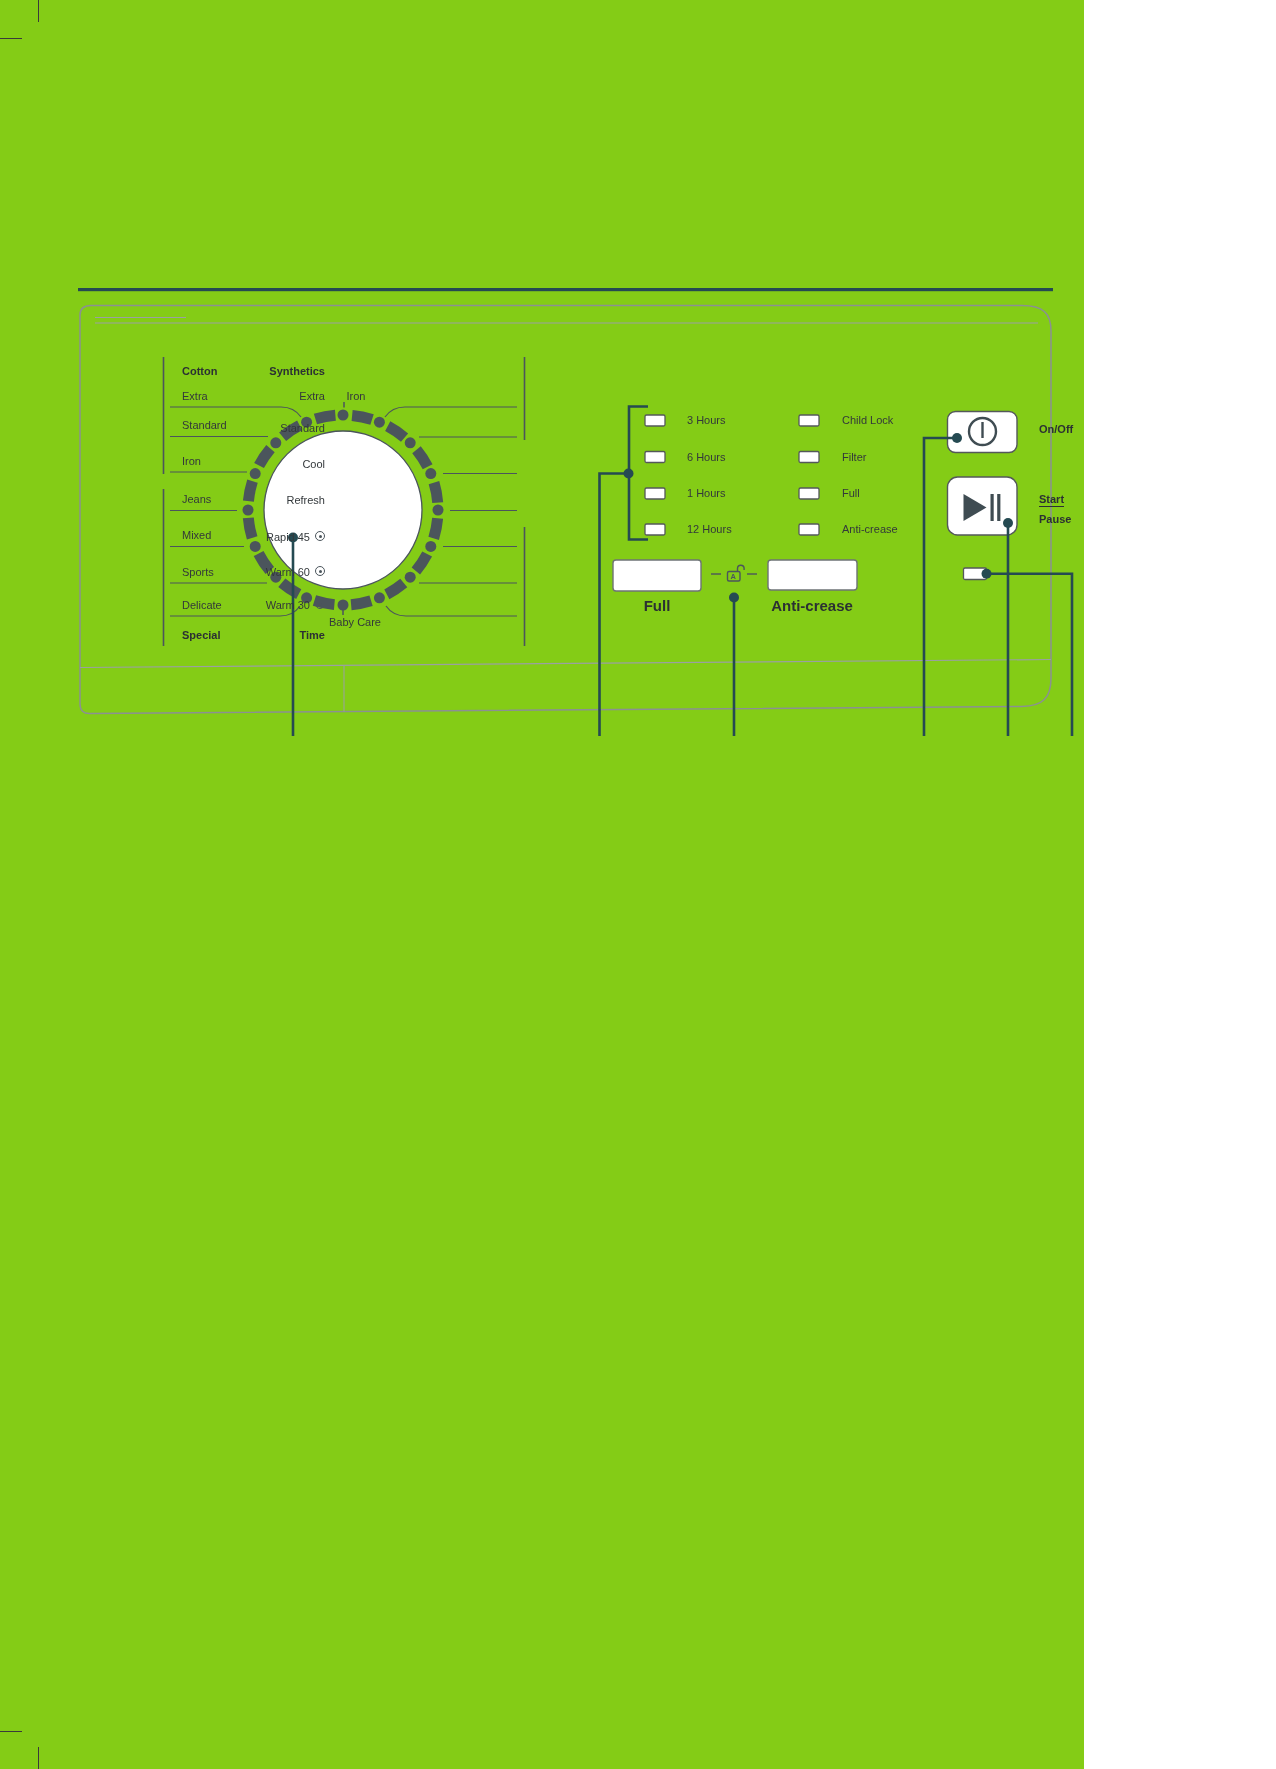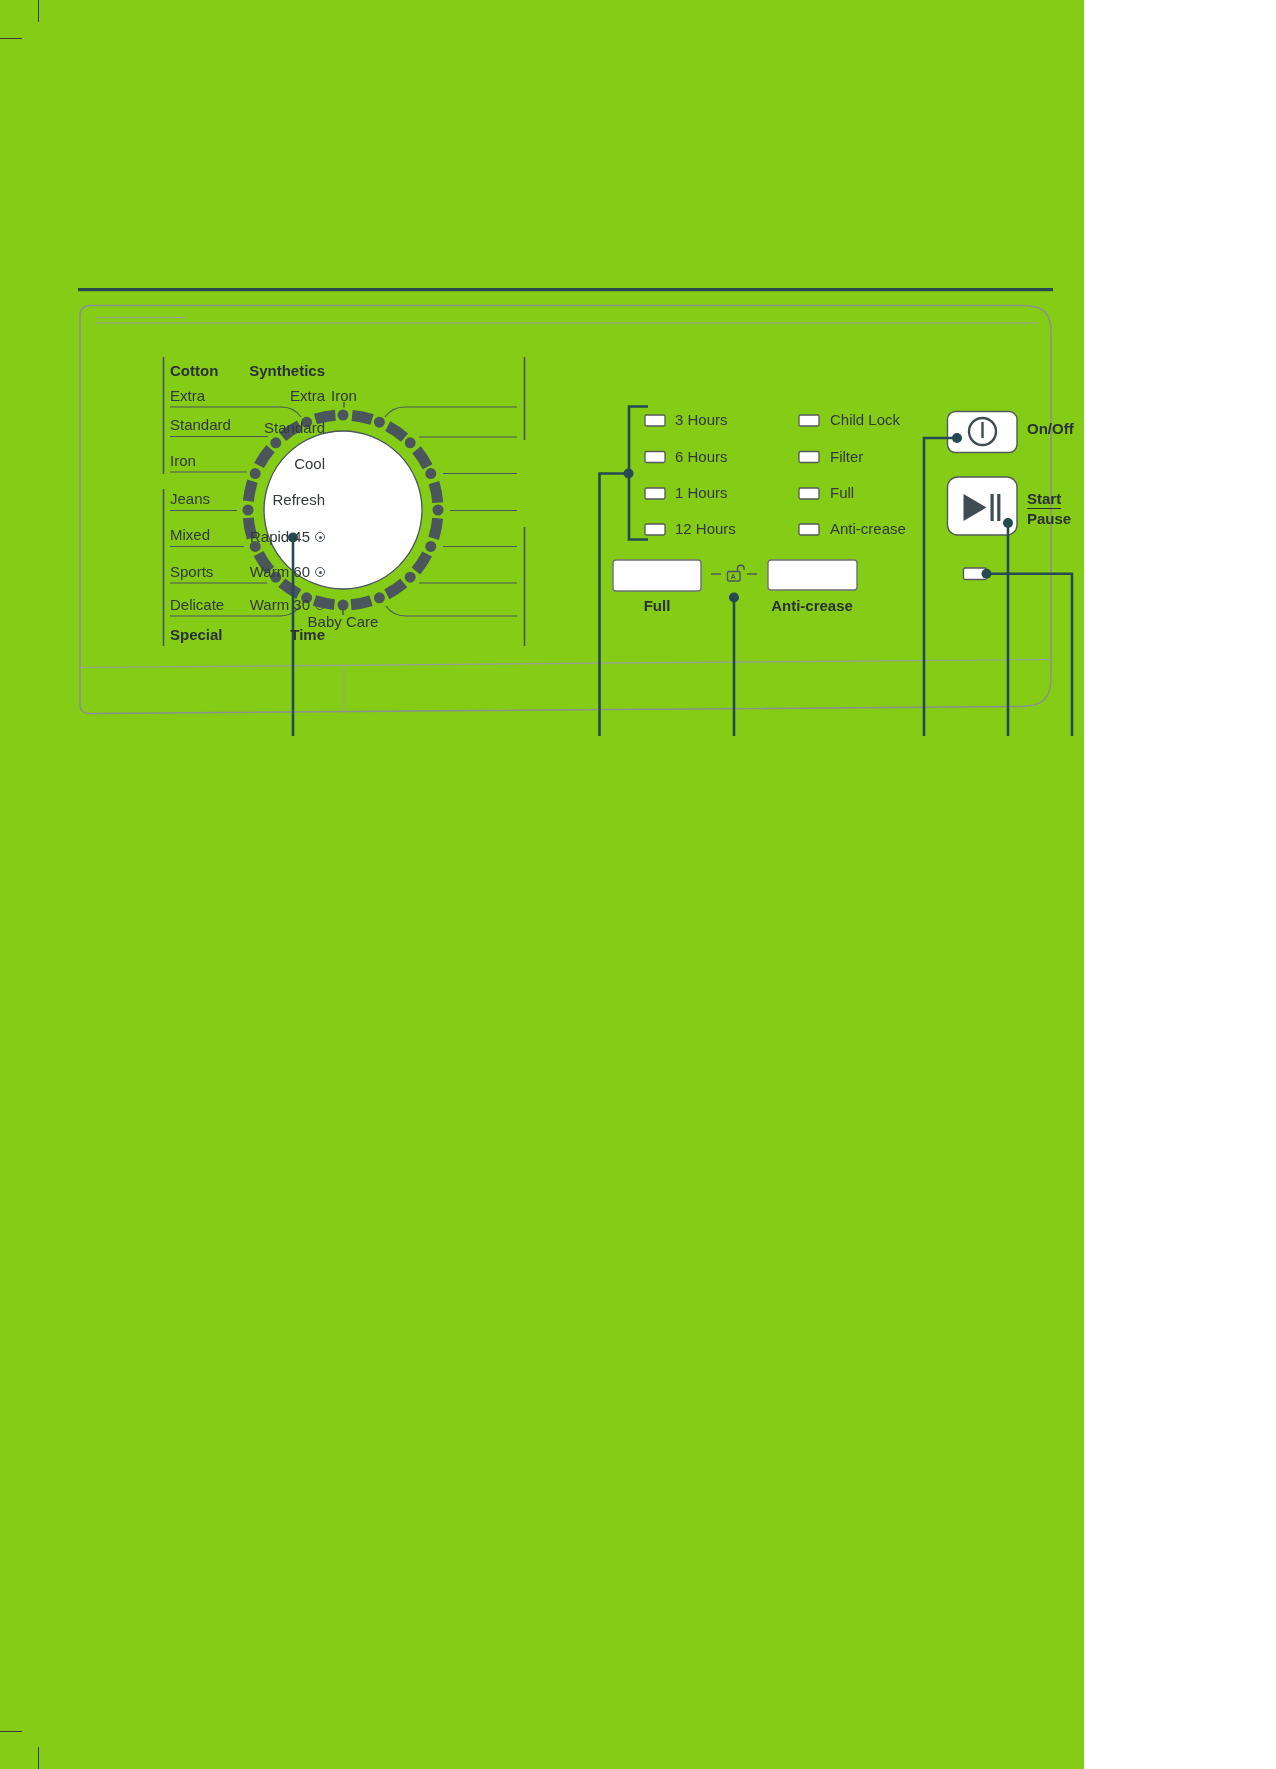--- a/index.html
+++ b/index.html
@@ -6,21 +6,21 @@
   #page{position:relative;width:1084px;height:1769px;background:#84cc16;overflow:hidden;
         font-family:"Liberation Sans", sans-serif;color:#33383b;}
   .crop{position:absolute;background:#3a3a3a;}
   
   .logo{position:absolute;left:1101px;top:79px;display:flex;align-items:flex-start;
         font-size:23px;letter-spacing:6px;color:#1f2224;font-weight:400;line-height:19px;}
   .o-mark{display:flex;flex-direction:column;align-items:center;margin-left:1px;padding-top:1px;}
   .o-ring{width:8px;height:8px;border:1.7px solid #1f2224;border-radius:50%;}
   .o-dot{width:3px;height:3px;background:#1f2224;border-radius:50%;margin-top:3px;}
   
-  .lbl{position:absolute;font-size:15px;line-height:16px;white-space:nowrap;color:#33383b;}
+  .lbl{position:absolute;font-size:11px;line-height:16px;white-space:nowrap;color:#33383b;margin-left:12px;}
   .b{font-weight:bold;color:#2b3033;}
   .la{left:170px;}
   .ra{right:759px;}
   .ctr{transform:translateX(-50%);}
   .prog-icon{display:inline-block;width:8px;height:8px;border:1.2px solid #4b555c;border-radius:50%;
              margin-left:5px;position:relative;top:0px;}
   .prog-icon::after{content:"";position:absolute;left:50%;top:50%;width:3px;height:3px;
              margin:-1.5px 0 0 -1.5px;border-radius:50%;background:#4b555c;}
   .st-underline{border-bottom:1.6px solid #2b3033;padding-bottom:1px;}
   svg{position:absolute;left:0;top:0;}

